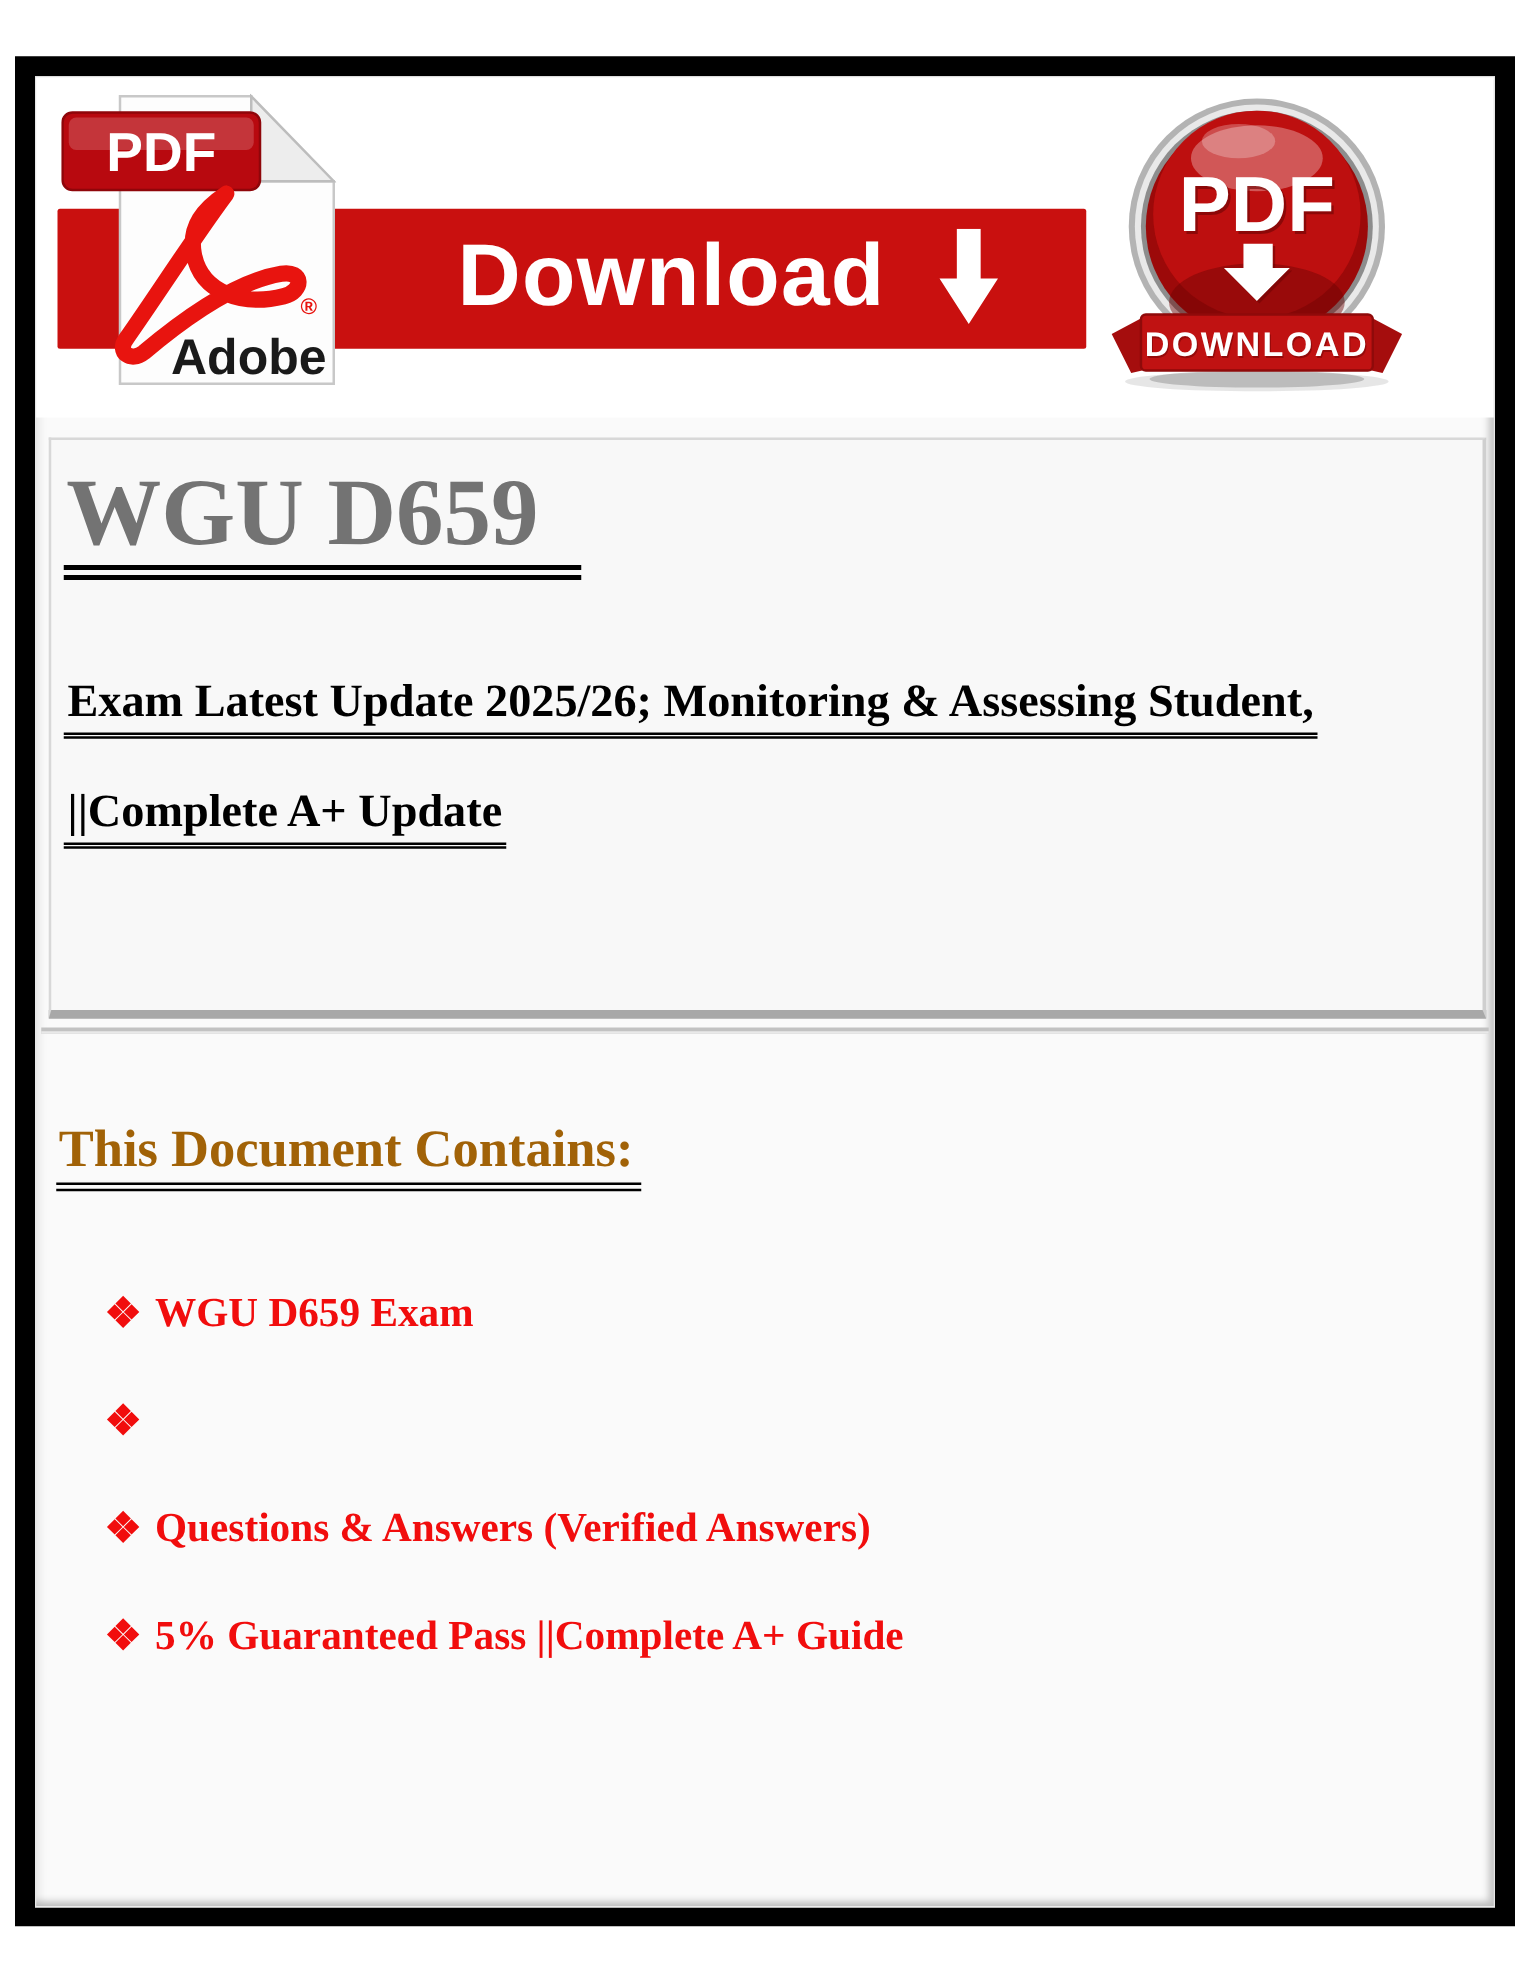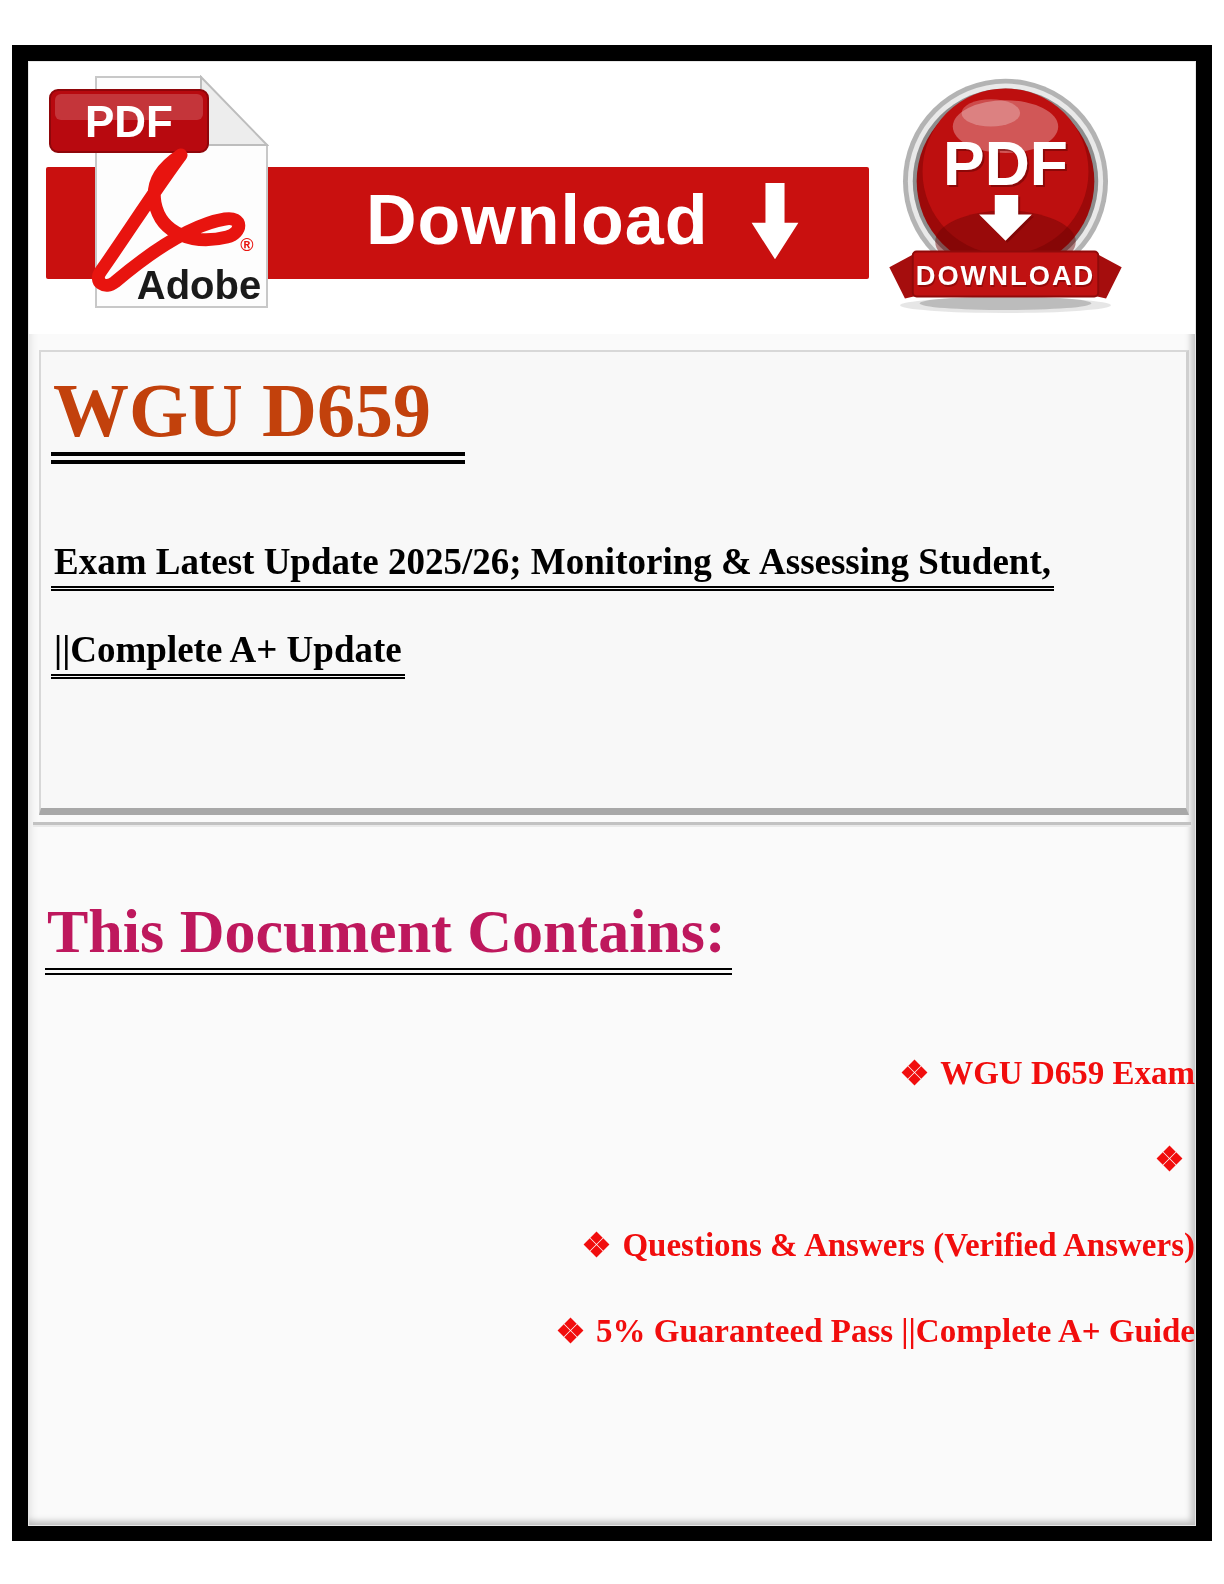--- a/index.html
+++ b/index.html
@@ -15,30 +15,30 @@
            border-radius:2px;cursor:pointer;}
   .dl-text{position:absolute;left:320px;top:0;height:112px;line-height:106px;color:#fff;
            font-family:"Liberation Sans",sans-serif;font-weight:bold;font-size:70px;letter-spacing:1px;}
   .dl-arrow{position:absolute;left:697px;top:16px;width:64px;height:78px;}
   .pdf-file-icon{position:absolute;left:20px;top:13px;width:220px;height:236px;}
   .badge{position:absolute;left:854px;top:6px;width:245px;height:246px;background:#ffffff;cursor:pointer;}
   
   .title-box{margin:16px 0 0 10px;width:1150px;height:465px;box-sizing:border-box;background:#f8f8f8;
              border:2px solid #d8d8d8;border-bottom:7px solid #a8a8a8;border-right:3px solid #cfcfcf;
              padding:20px 20px 0 10px;}
-  .doc-title{font-size:76px;line-height:1.02;font-weight:bold;color:#c2410c;margin:0;}
+  .doc-title{font-size:76px;line-height:1.02;font-weight:bold;color:#737373;margin:0;}
   .doc-title span{display:inline-block;border-bottom:12px double #000;padding:0 34px 2px 2px;}
   .subtitle{margin:54px 0 0 0;}
   .sub-line{height:88px;line-height:88px;text-align:left;font-size:37px;font-weight:bold;color:#000;}
   .sub-line span{display:inline-block;line-height:1.25;border-bottom:5px double #000;padding:0 3px 1px 3px;}
   .box-underline{margin:7px 2px 0 4px;height:3px;background:#c2c2c2;border-bottom:2px solid #e9e9e9;width:1158px;}
   
-  .contains-heading{margin:70px 0 0 16px;font-size:62px;line-height:1.1;font-weight:bold;color:#be185d;}
+  .contains-heading{margin:70px 0 0 16px;font-size:42px;line-height:1.1;font-weight:bold;color:#a16207;}
   .contains-heading span{display:inline-block;border-bottom:7px double #000;padding:0 6px 3px 2px;}
-  .doc-list{list-style:none;margin:78px 0 13px 0;padding:0 0 0 56px;text-align:right;}
+  .doc-list{list-style:none;margin:78px 0 13px 0;padding:0 0 0 56px;}
   .doc-list li{height:40px;line-height:40px;margin-bottom:46px;font-size:33px;font-weight:bold;color:#f10d0d;}
   .bullet{display:inline-block;width:27px;height:27px;margin:0 12px -2px 0;color:#f10d0d;vertical-align:baseline;}
   .bullet svg{display:block;width:100%;height:100%;}
   .svg-sans{font-family:"Liberation Sans",sans-serif;font-weight:bold;}
 </style>
 </head>
 <body>
 
 <div class="frame">
   <div class="inner">

